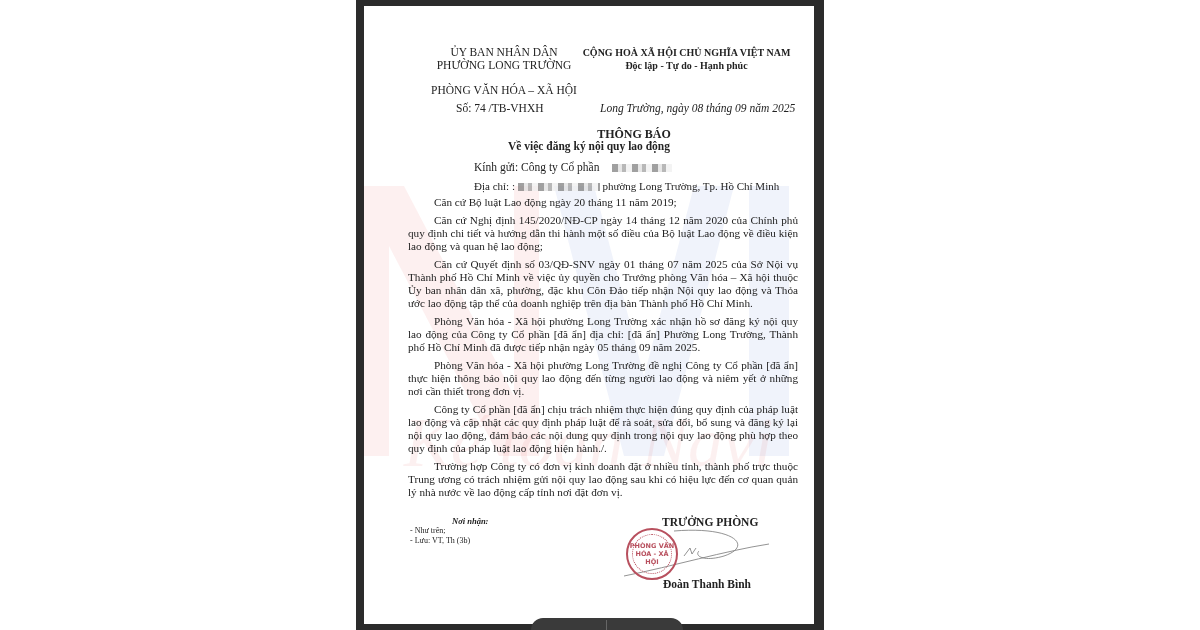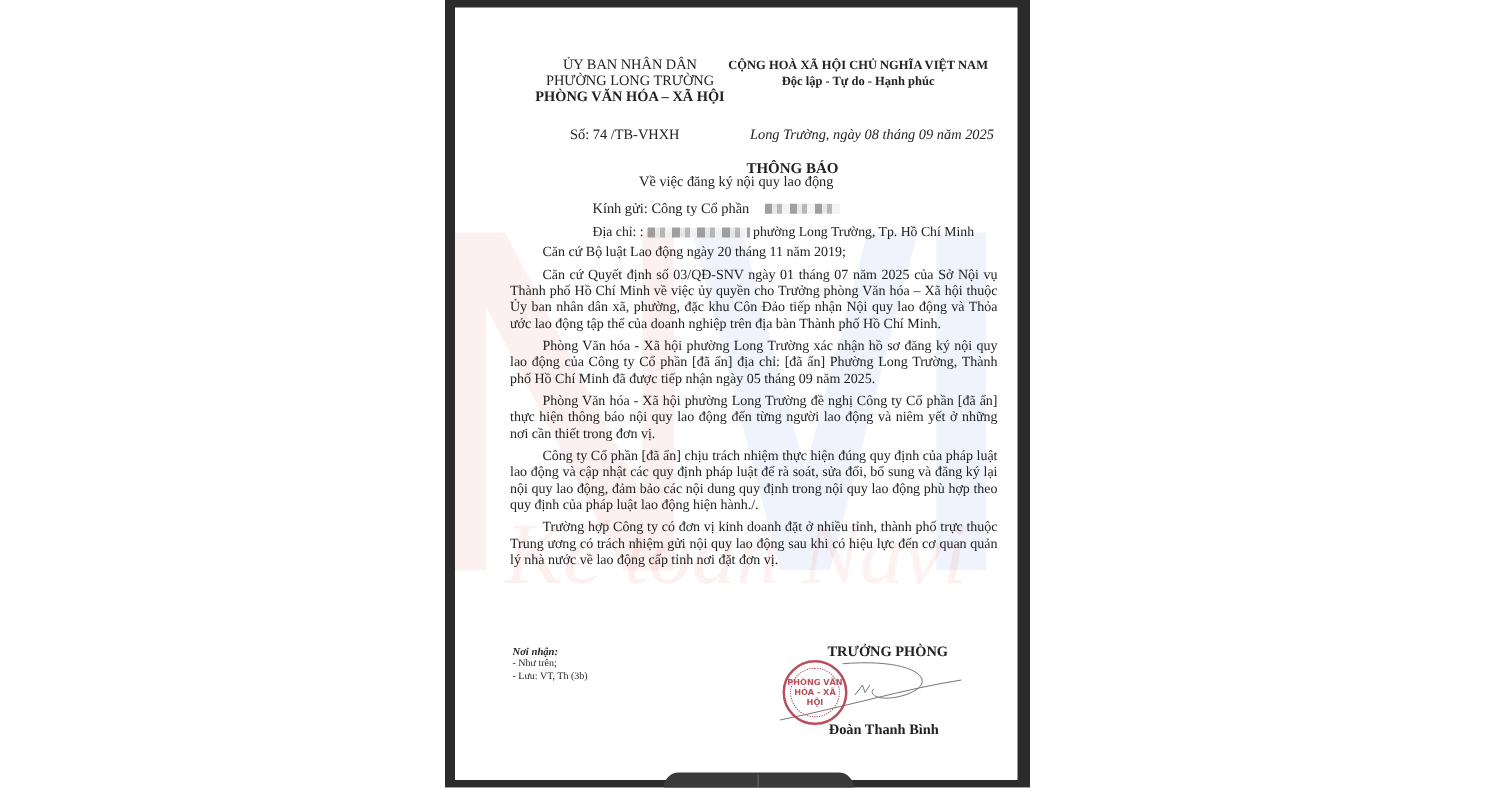--- a/index.html
+++ b/index.html
@@ -1,34 +1,34 @@
 <!DOCTYPE html>
 <html><head>
 <meta charset="utf-8">
 <style>
   html, body { margin:0; padding:0; }
   body { width:1200px; height:630px; background:#ffffff; position:relative; overflow:hidden; font-family:"Liberation Serif", serif; }
   .phone-frame { position:absolute; left:356px; top:0; width:468px; height:630px; background:#2b2b2b; }
   .paper { position:absolute; left:364px; top:6px; width:450px; height:618px; background:#ffffff; overflow:hidden; color:#222; }
   .watermark { position:absolute; left:0; top:170px; width:450px; height:300px; pointer-events:none; }
   .hdr-left { position:absolute; left:60px; top:40px; width:160px; text-align:center; font-size:11.5px; line-height:13px; }
-  .hdr-left .strong { font-weight:bold; }
+  .hdr-left .strong { font-weight:normal;margin-top:12px; }
   .hdr-right { position:absolute; left:205px; top:40px; width:235px; text-align:center; font-size:10px; line-height:13px; font-weight:bold; }
   .hdr-right .motto { }
   .doc-number { position:absolute; left:92px; top:96px; font-size:11.5px; }
   .doc-date { position:absolute; left:236px; top:96px; font-size:11.5px; font-style:italic; }
   .title { position:absolute; left:0; width:450px; top:121px; text-align:center; font-weight:bold; font-size:12px;padding-left:45px; }
-  .subtitle { position:absolute; left:0; width:450px; top:134px; text-align:center; font-weight:normal; font-size:11.5px; }
+  .subtitle { position:absolute; left:0; width:450px; top:134px; text-align:center; font-weight:bold; font-size:11.5px; }
   .recipient { position:absolute; left:110px; top:155px; font-size:11.5px; line-height:13px; }
   .address { position:absolute; left:110px; top:174px; font-size:11px; }
   .blur { display:inline-block; background:repeating-linear-gradient(90deg,#777 0 6px,#ddd 6px 10px,#999 10px 14px,#eee 14px 20px); height:8px; vertical-align:middle; opacity:.7; }
   .body { position:absolute; left:44px; top:190px; width:390px; font-size:11.2px; line-height:13px; text-align:justify; }
   .body p { margin:0 0 5px 0; text-indent:26px; }
   .receivers { position:absolute; left:46px; top:510px; font-size:8px; line-height:10px; }
-  .receivers .lbl { font-weight:bold; font-style:italic; font-size:8.5px; }
+  .receivers .lbl { font-weight:bold; font-style:italic; font-size:8.5px;margin-left:42px; }
   .sign-title { position:absolute; left:298px; top:510px; font-weight:bold; font-size:11.5px; }
   .stamp { position:absolute; left:262px; top:522px; width:48px; height:48px; border:2.5px solid #b8505e; border-radius:50%; color:#b8505e; font-family:"DejaVu Sans", sans-serif; font-size:6.5px; font-weight:bold; text-align:center; display:flex; align-items:center; justify-content:center; line-height:8px; }
   .stamp::before { content:""; position:absolute; left:4px; top:4px; right:4px; bottom:4px; border:1px dotted #b8505e; border-radius:50%; }
   .signature { position:absolute; left:250px; top:520px; width:160px; height:60px; }
   .signer { position:absolute; left:299px; top:572px; font-weight:bold; font-size:11.5px; }
   .toolbar { position:absolute; left:531px; top:618px; width:152px; height:14px; background:#3a3a3a; border-radius:12px 12px 0 0; }
   .toolbar .div { position:absolute; left:75px; top:2px; width:1px; height:12px; background:#666; }
   .bottom-bar { position:absolute; left:356px; top:624px; width:468px; height:6px; background:#2b2b2b; }
 </style>
 </head>
@@ -67,20 +67,21 @@
     <span class="blur" style="width:60px;margin-left:10px"></span>
   </div>
   <div class="address">
     <span>Địa chỉ: :</span>
     <span class="blur" style="width:82px"></span>
     <span>phường Long Trường, Tp. Hồ Chí Minh</span>
   </div>
 
   <div class="body">
     <p>Căn cứ Bộ luật Lao động ngày 20 tháng 11 năm 2019;</p>
+    <p>Căn cứ Nghị định 145/2020/NĐ-CP ngày 14 tháng 12 năm 2020 của Chính phủ quy định chi tiết và hướng dẫn thi hành một số điều của Bộ luật Lao động về điều kiện lao động và quan hệ lao động;</p>
     <p>Căn cứ Quyết định số 03/QĐ-SNV ngày 01 tháng 07 năm 2025 của Sở Nội vụ Thành phố Hồ Chí Minh về việc ủy quyền cho Trưởng phòng Văn hóa – Xã hội thuộc Ủy ban nhân dân xã, phường, đặc khu Côn Đảo tiếp nhận Nội quy lao động và Thỏa ước lao động tập thể của doanh nghiệp trên địa bàn Thành phố Hồ Chí Minh.</p>
     <p>Phòng Văn hóa - Xã hội phường Long Trường xác nhận hồ sơ đăng ký nội quy lao động của Công ty Cổ phần [đã ẩn] địa chỉ: [đã ẩn] Phường Long Trường, Thành phố Hồ Chí Minh đã được tiếp nhận ngày 05 tháng 09 năm 2025.</p>
     <p>Phòng Văn hóa - Xã hội phường Long Trường đề nghị Công ty Cổ phần [đã ẩn] thực hiện thông báo nội quy lao động đến từng người lao động và niêm yết ở những nơi cần thiết trong đơn vị.</p>
     <p>Công ty Cổ phần [đã ẩn] chịu trách nhiệm thực hiện đúng quy định của pháp luật lao động và cập nhật các quy định pháp luật để rà soát, sửa đổi, bổ sung và đăng ký lại nội quy lao động, đảm bảo các nội dung quy định trong nội quy lao động phù hợp theo quy định của pháp luật lao động hiện hành./.</p>
     <p>Trường hợp Công ty có đơn vị kinh doanh đặt ở nhiều tỉnh, thành phố trực thuộc Trung ương có trách nhiệm gửi nội quy lao động sau khi có hiệu lực đến cơ quan quản lý nhà nước về lao động cấp tỉnh nơi đặt đơn vị.</p>
   </div>
 
   <div class="receivers">
     <div class="lbl">Nơi nhận:</div>
     <div>- Như trên;</div>

